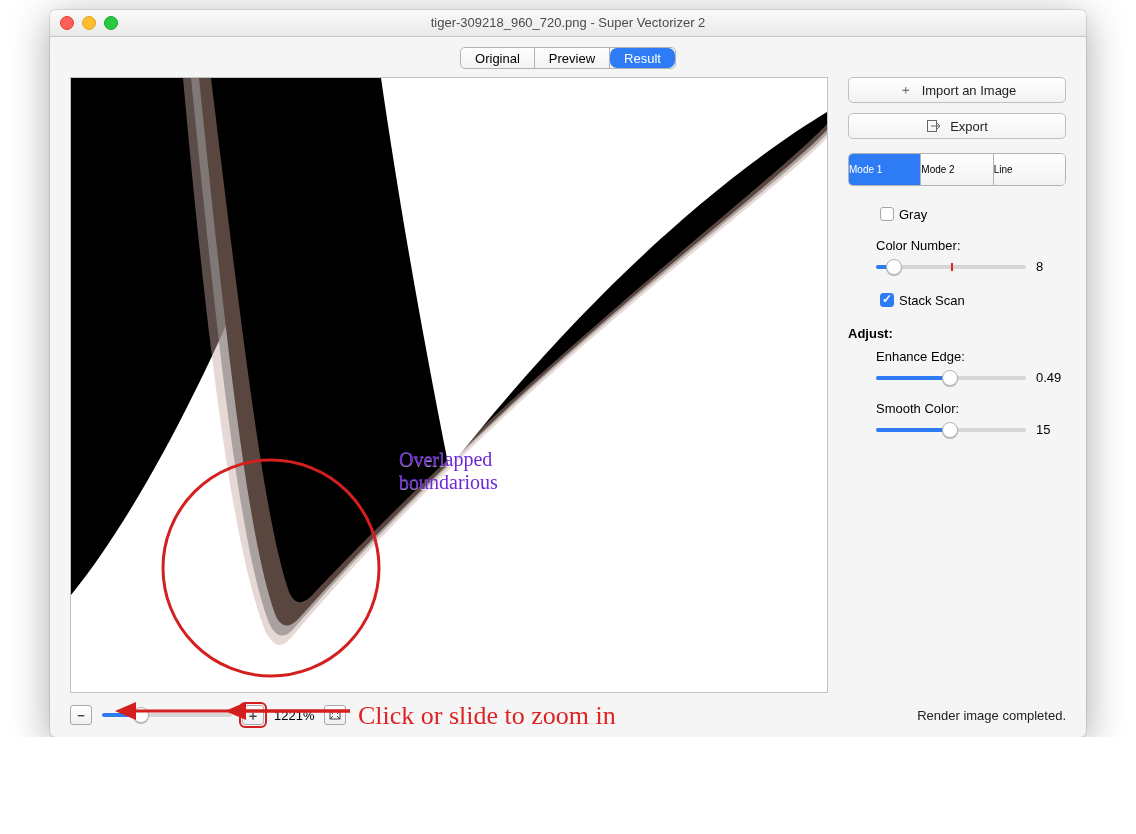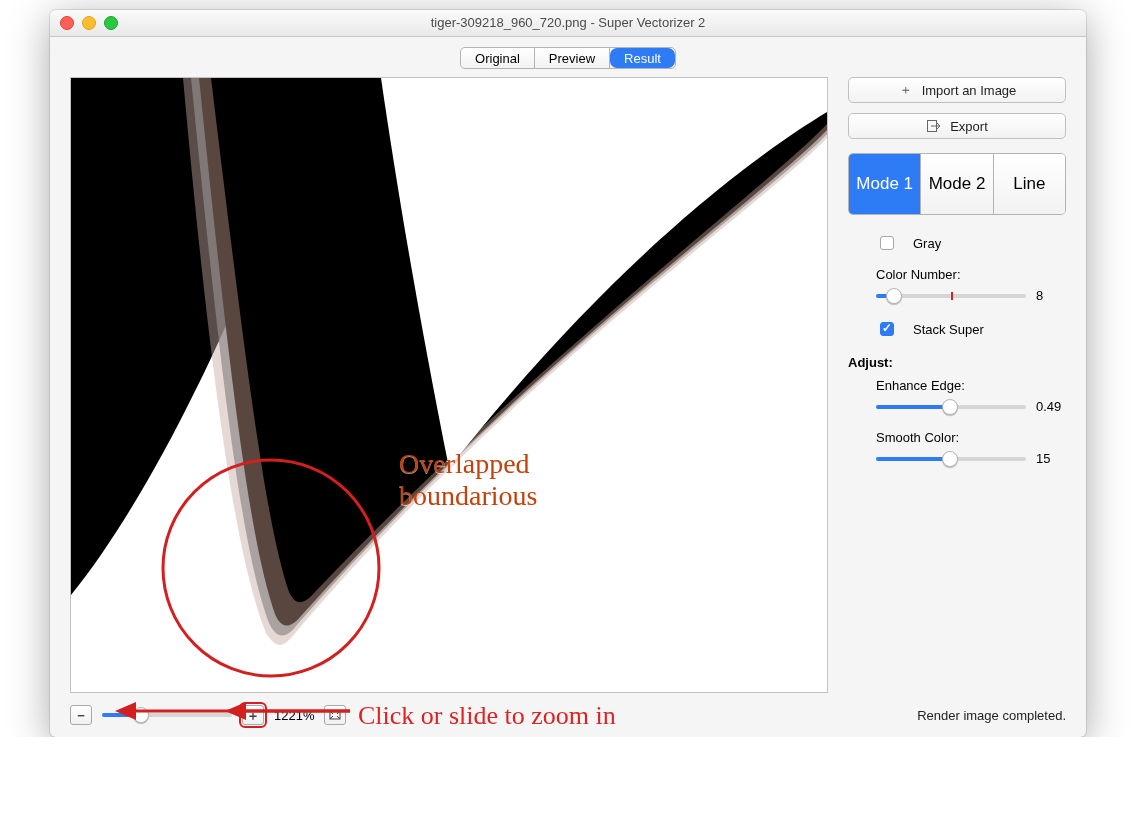--- a/index.html
+++ b/index.html
@@ -18,30 +18,30 @@
   .seg>div{padding:2.5px 14px;font-size:13px;border-right:1px solid #b3b3b3;}
   .seg>div:last-child{border-right:none;}
   .seg>div.sel{background:#2e7bf6;color:#fff;border-right-color:#2e7bf6;border-radius:7px;}
   
   .body-area{display:flex;padding:0 20px 44px 20px;gap:20px;}
   .canvas-col{flex:0 0 756px;}
   .canvas{position:relative;width:756px;height:614px;background:#fff;border:1px solid #c2c2c2;overflow:hidden;}
   .side-col{flex:1;padding-top:0;}
   
   .canvas svg{display:block;width:100%;height:100%;}
-  .anno{position:absolute;color:#c2410c;font-family:Georgia,'Times New Roman',serif;font-size:28px;line-height:1.15;text-shadow:0 1px 0 rgba(255,255,255,.6);}
+  .anno{position:absolute;color:#6d28d9;font-family:Georgia,'Times New Roman',serif;font-size:20px;line-height:1.15;text-shadow:0 1px 0 rgba(255,255,255,.6);}
   
   .mac-btn{display:flex;align-items:center;justify-content:center;gap:8px;height:24px;border:1px solid #c0c0c0;border-radius:5px;background:linear-gradient(#fff,#f2f2f2);font-size:13px;color:#222;margin-bottom:10px;}
   .mac-btn .ico{display:inline-flex;width:16px;justify-content:center;color:#555;}
   .mode-seg{display:flex;border:1px solid #b3b3b3;border-radius:5px;overflow:hidden;margin:14px 0 18px;}
-  .mode-seg>div{flex:1;text-align:center;padding:20px 0;font-size:17px;border-right:1px solid #b3b3b3;background:linear-gradient(#fff,#f2f2f2);}
+  .mode-seg>div{flex:1;text-align:left;padding:10px 0;font-size:10px;border-right:1px solid #b3b3b3;background:linear-gradient(#fff,#f2f2f2);}
   .mode-seg>div:last-child{border-right:none;}
   .mode-seg>div.sel{background:#2e7bf6;color:#fff;}
   .side-inner{padding-left:28px;}
-  .row{display:flex;align-items:center;gap:16px;margin-bottom:14px;font-size:13px;}
+  .row{display:flex;align-items:center;gap:2px;margin-bottom:14px;font-size:13px;}
   .chk{appearance:none;width:14px;height:14px;border:1px solid #a6a6a6;border-radius:3px;background:#fff;position:relative;}
   .chk:checked{background:#2e7bf6;border-color:#2e7bf6;}
   .chk:checked:after{content:"✓";position:absolute;left:1px;top:-2px;color:#fff;font-size:12px;font-weight:bold;}
   .side-label{font-size:13px;color:#000;display:block;margin-bottom:6px;}
   .slider-row{display:flex;align-items:center;gap:10px;margin-bottom:16px;}
   .slider{position:relative;flex:1;height:4px;background:#d6d6d6;border-radius:2px;}
   .slider .fill{position:absolute;left:0;top:0;bottom:0;border-radius:2px;background:#2e7bf6;}
   .slider .mark{position:absolute;top:-2px;width:2px;height:8px;background:#d22;}
   .slider .thumb{position:absolute;top:50%;width:14px;height:14px;border-radius:50%;background:#fff;border:1px solid #b5b5b5;box-shadow:0 1px 1px rgba(0,0,0,.25);transform:translate(-50%,-50%);}
   .slider-val{width:30px;font-size:13px;text-align:left;}
@@ -137,21 +137,21 @@
           <div class="slider">
             <div class="fill" style="width:12%"></div>
             <div class="mark" style="left:50%"></div>
             <div class="thumb" style="left:12%"></div>
           </div>
           <div class="slider-val">8</div>
         </div>
 
         <div class="row">
           <input type="checkbox" class="chk" checked="" style="">
-          <span>Stack Super</span>
+          <span>Stack Scan</span>
         </div>
 
         <div class="adjust-h">Adjust:</div>
 
         <span class="side-label">Enhance Edge:</span>
         <div class="slider-row">
           <div class="slider">
             <div class="fill" style="width:49%"></div>
             <div class="thumb" style="left:49%"></div>
           </div>

